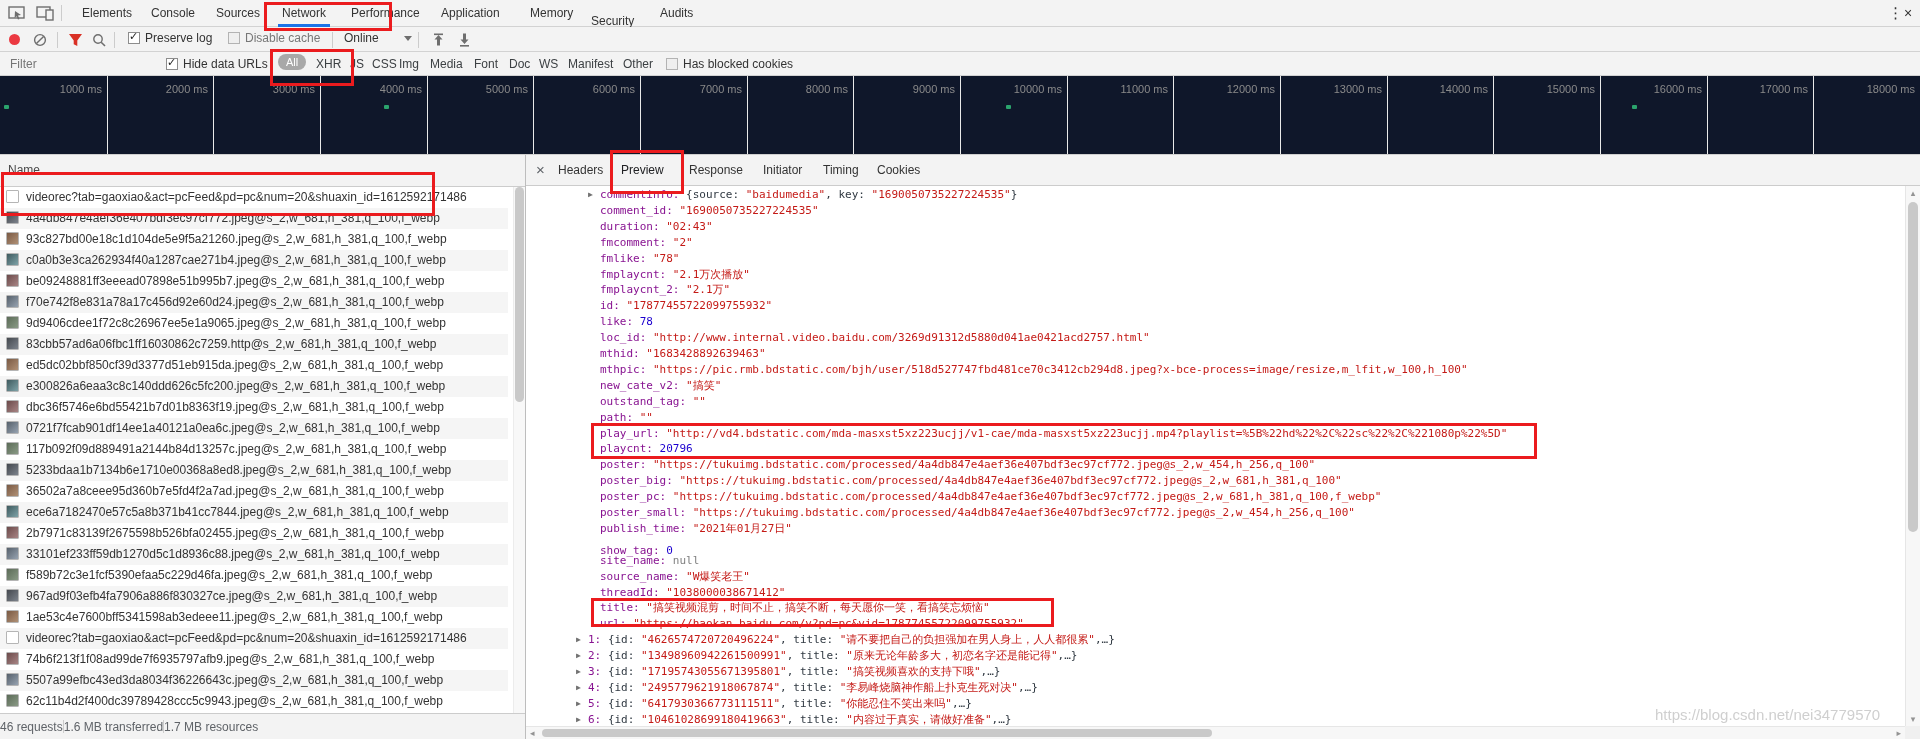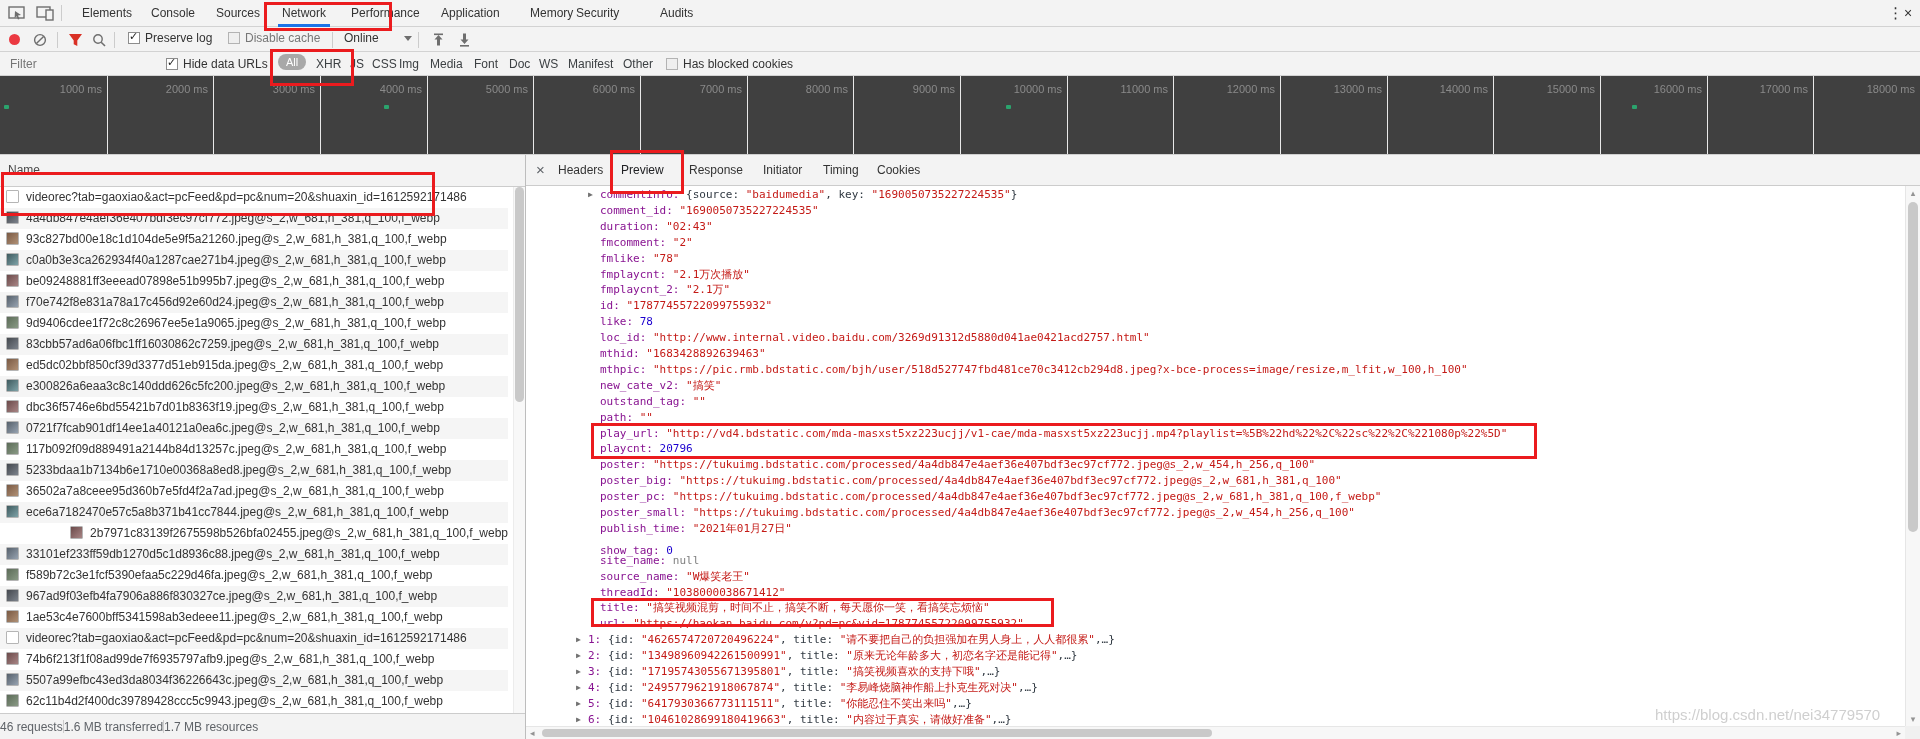--- a/index.html
+++ b/index.html
@@ -6,21 +6,21 @@
     --accent:#1a73e8; --anno:#eb1b1e; --key:#881391; --str:#c41a16;
     --num:#1c00cf; --nul:#808080; --marker:#2ba36d; --funnel:#d93025;
   }
   html,body{margin:0;padding:0;background:#fff;}
   .dt{position:relative;width:1920px;height:739px;background:#fff;overflow:hidden;
       font-family:"Liberation Sans",sans-serif;font-size:12px;color:#333;}
   .bar{position:absolute;left:0;right:0;background:#f3f3f3;box-sizing:border-box;}
   .tabs-row{top:0;height:27px;border-bottom:1px solid #d2d2d2;}
   .toolbar-row{top:27px;height:25px;border-bottom:1px solid #d2d2d2;}
   .filter-row{top:52px;height:24px;border-bottom:1px solid #d2d2d2;}
-  .strip{position:absolute;top:76px;left:0;right:0;height:79px;background:#404040;border-bottom:1px solid #cfcfcf;box-sizing:border-box;}
+  .strip{position:absolute;top:76px;left:0;right:0;height:79px;background:#0f172a;border-bottom:1px solid #cfcfcf;box-sizing:border-box;}
   .gridline{position:absolute;top:0;bottom:0;width:1px;background:#e9e9e9;}
   .tick-label{position:absolute;top:7px;font-size:11px;color:#8a8a8a;white-space:nowrap;}
   .marker-dot{position:absolute;top:29px;width:5px;height:4px;background:var(--marker);border-radius:1px;}
   .main-tab{position:absolute;top:6px;color:#333;cursor:default;}
   .main-tab .underline{position:absolute;left:-4px;right:-4px;bottom:-7px;height:3px;background:var(--accent);}
   .ticon{position:absolute;top:5px;width:18px;height:16px;}
   .vsep{position:absolute;top:5px;width:1px;height:16px;background:#ccc;}
   .tb-item{position:absolute;top:4px;height:16px;}
   .round-btn{position:absolute;top:7px;width:11px;height:11px;border-radius:50%;}
   .record{background:#eb3941;}
@@ -99,21 +99,21 @@
     </svg>
     <div class="vsep" style="left:61px"></div>
     <div id="main-tabs">
         <div class="main-tab" style="left: 82px;">Elements</div>
         <div class="main-tab" style="left: 151px;">Console</div>
         <div class="main-tab" style="left: 216px;">Sources</div>
         <div class="main-tab" style="left: 282px;">Network<div class="underline"></div></div>
         <div class="main-tab" style="left: 351px;">Performance</div>
         <div class="main-tab" style="left: 441px;">Application</div>
         <div class="main-tab" style="left: 530px;">Memory</div>
-        <div class="main-tab" style="left: 576px;">Security</div>
+        <div class="main-tab" style="left: 591px; margin-top: 8px;">Security</div>
         <div class="main-tab" style="left: 660px;">Audits</div>
       </div>
     <div class="main-tab" style="left:1888px;top:4px;font-size:15px">⋮</div>
     <div class="main-tab" style="left:1904px;top:5px;font-size:14px">×</div>
   </div>
 
   <div class="bar filter-row">
     <input class="filter-input" placeholder="Filter" style="">
     <div class="tb-item" style="left:166px;top:5px">
       <span class="cbx checked"></span><span class="lbl">Hide data URLs</span>
@@ -218,30 +218,30 @@
   <div class="left-panel">
     <div class="name-header">Name</div>
     <div class="rows" id="req-rows">
         <div class="req-row" style="top: 0px;"><span class="ric doc"></span><span>videorec?tab=gaoxiao&amp;act=pcFeed&amp;pd=pc&amp;num=20&amp;shuaxin_id=1612592171486</span></div>
         <div class="req-row" style="top: 21px;"><span class="ric img t1"></span><span>4a4db847e4aef36e407bdf3ec97cf772.jpeg@s_2,w_681,h_381,q_100,f_webp</span></div>
         <div class="req-row" style="top: 42px;"><span class="ric img t2"></span><span>93c827bd00e18c1d104de5e9f5a21260.jpeg@s_2,w_681,h_381,q_100,f_webp</span></div>
         <div class="req-row" style="top: 63px;"><span class="ric img t3"></span><span>c0a0b3e3ca262934f40a1287cae271b4.jpeg@s_2,w_681,h_381,q_100,f_webp</span></div>
         <div class="req-row" style="top: 84px;"><span class="ric img t4"></span><span>be09248881ff3eeead07898e51b995b7.jpeg@s_2,w_681,h_381,q_100,f_webp</span></div>
         <div class="req-row" style="top: 105px;"><span class="ric img t5"></span><span>f70e742f8e831a78a17c456d92e60d24.jpeg@s_2,w_681,h_381,q_100,f_webp</span></div>
         <div class="req-row" style="top: 126px;"><span class="ric img t0"></span><span>9d9406cdee1f72c8c26967ee5e1a9065.jpeg@s_2,w_681,h_381,q_100,f_webp</span></div>
-        <div class="req-row" style="top: 147px;"><span class="ric img t1"></span><span>83cbb57ad6a06fbc1ff16030862c7259.jpeg@s_2,w_681,h_381,q_100,f_webp</span></div>
+        <div class="req-row" style="top: 147px;"><span class="ric img t1"></span><span>83cbb57ad6a06fbc1ff16030862c7259.http@s_2,w_681,h_381,q_100,f_webp</span></div>
         <div class="req-row" style="top: 168px;"><span class="ric img t2"></span><span>ed5dc02bbf850cf39d3377d51eb915da.jpeg@s_2,w_681,h_381,q_100,f_webp</span></div>
         <div class="req-row" style="top: 189px;"><span class="ric img t3"></span><span>e300826a6eaa3c8c140ddd626c5fc200.jpeg@s_2,w_681,h_381,q_100,f_webp</span></div>
         <div class="req-row" style="top: 210px;"><span class="ric img t4"></span><span>dbc36f5746e6bd55421b7d01b8363f19.jpeg@s_2,w_681,h_381,q_100,f_webp</span></div>
         <div class="req-row" style="top: 231px;"><span class="ric img t5"></span><span>0721f7fcab901df14ee1a40121a0ea6c.jpeg@s_2,w_681,h_381,q_100,f_webp</span></div>
         <div class="req-row" style="top: 252px;"><span class="ric img t0"></span><span>117b092f09d889491a2144b84d13257c.jpeg@s_2,w_681,h_381,q_100,f_webp</span></div>
         <div class="req-row" style="top: 273px;"><span class="ric img t1"></span><span>5233bdaa1b7134b6e1710e00368a8ed8.jpeg@s_2,w_681,h_381,q_100,f_webp</span></div>
         <div class="req-row" style="top: 294px;"><span class="ric img t2"></span><span>36502a7a8ceee95d360b7e5fd4f2a7ad.jpeg@s_2,w_681,h_381,q_100,f_webp</span></div>
         <div class="req-row" style="top: 315px;"><span class="ric img t3"></span><span>ece6a7182470e57c5a8b371b41cc7844.jpeg@s_2,w_681,h_381,q_100,f_webp</span></div>
-        <div class="req-row" style="top: 336px; text-align: right;"><span class="ric img t4"></span><span>2b7971c83139f2675598b526bfa02455.jpeg@s_2,w_681,h_381,q_100,f_webp</span></div>
+        <div class="req-row" style="top: 336px;"><span class="ric img t4"></span><span>2b7971c83139f2675598b526bfa02455.jpeg@s_2,w_681,h_381,q_100,f_webp</span></div>
         <div class="req-row" style="top: 357px;"><span class="ric img t5"></span><span>33101ef233ff59db1270d5c1d8936c88.jpeg@s_2,w_681,h_381,q_100,f_webp</span></div>
         <div class="req-row" style="top: 378px;"><span class="ric img t0"></span><span>f589b72c3e1fcf5390efaa5c229d46fa.jpeg@s_2,w_681,h_381,q_100,f_webp</span></div>
         <div class="req-row" style="top: 399px;"><span class="ric img t1"></span><span>967ad9f03efb4fa7906a886f830327ce.jpeg@s_2,w_681,h_381,q_100,f_webp</span></div>
         <div class="req-row" style="top: 420px;"><span class="ric img t2"></span><span>1ae53c4e7600bff5341598ab3edeee11.jpeg@s_2,w_681,h_381,q_100,f_webp</span></div>
         <div class="req-row" style="top: 441px;"><span class="ric doc"></span><span>videorec?tab=gaoxiao&amp;act=pcFeed&amp;pd=pc&amp;num=20&amp;shuaxin_id=1612592171486</span></div>
         <div class="req-row" style="top: 462px;"><span class="ric img t4"></span><span>74b6f213f1f08ad99de7f6935797afb9.jpeg@s_2,w_681,h_381,q_100,f_webp</span></div>
         <div class="req-row" style="top: 483px;"><span class="ric img t5"></span><span>5507a99efbc43ed3da8034f36226643c.jpeg@s_2,w_681,h_381,q_100,f_webp</span></div>
         <div class="req-row" style="top: 504px;"><span class="ric img t0"></span><span>62c11b4d2f400dc39789428ccc5c9943.jpeg@s_2,w_681,h_381,q_100,f_webp</span></div>
       </div>
     <div class="left-scroll">

